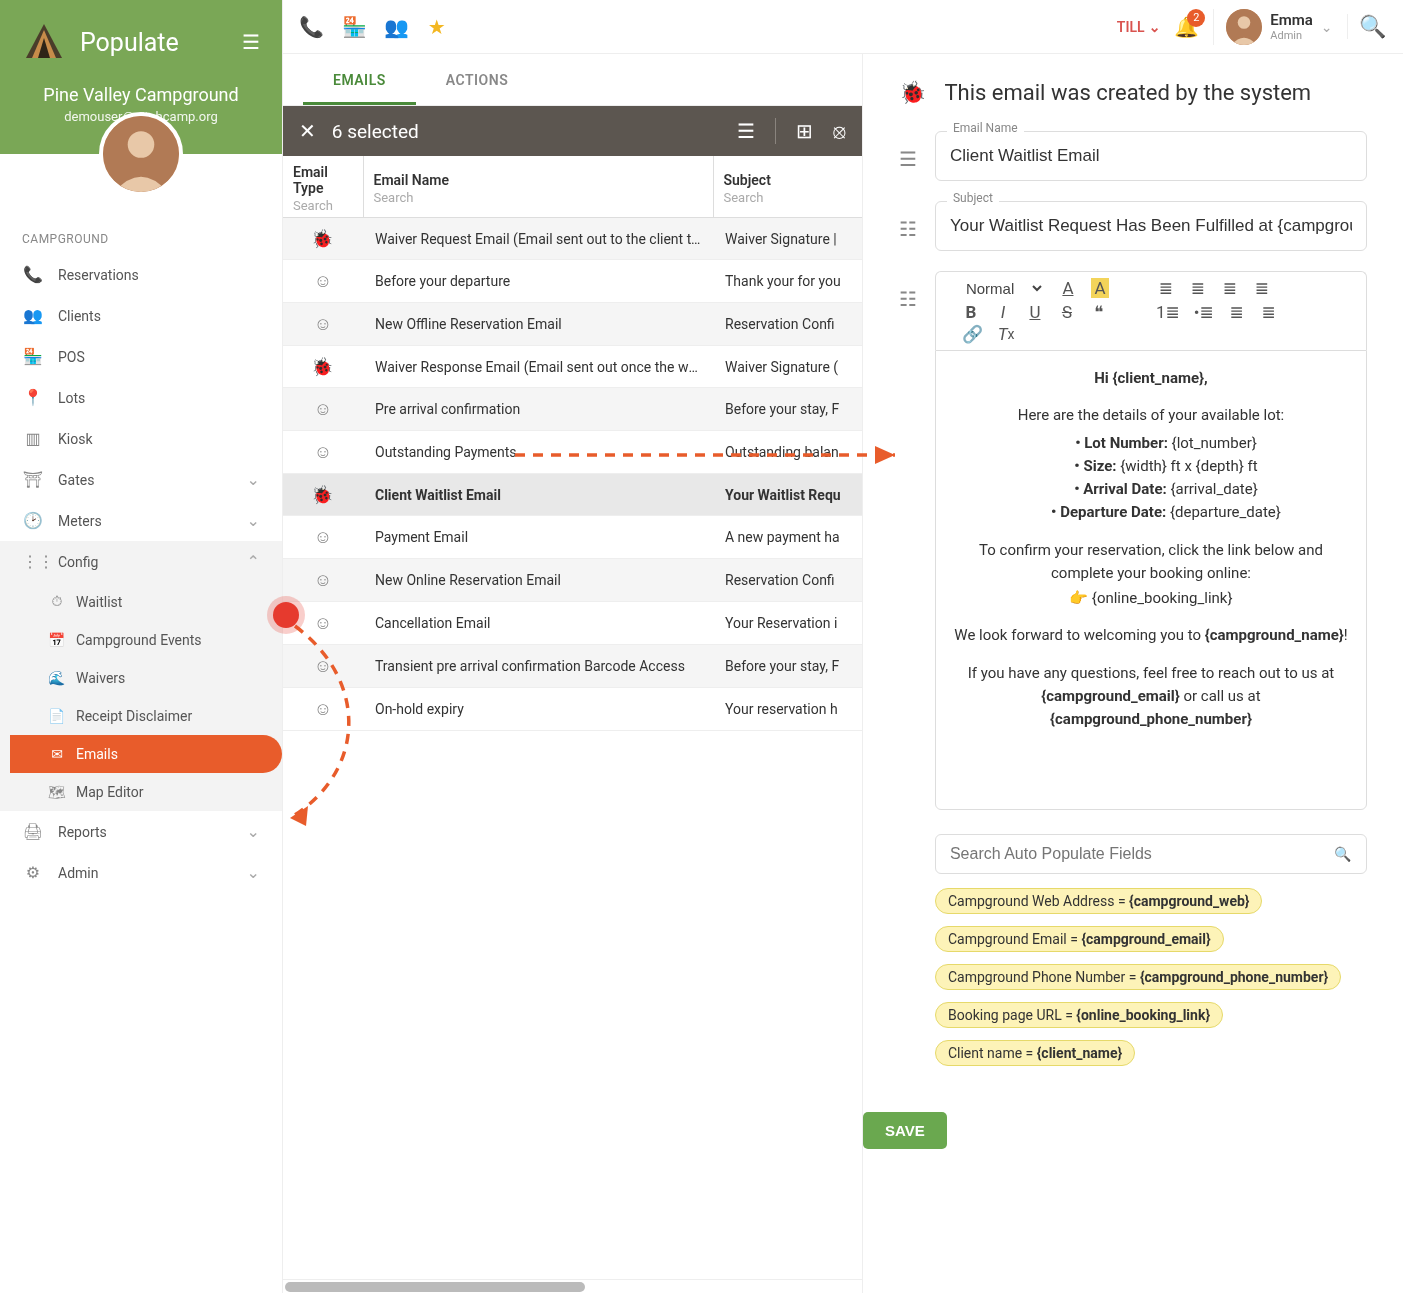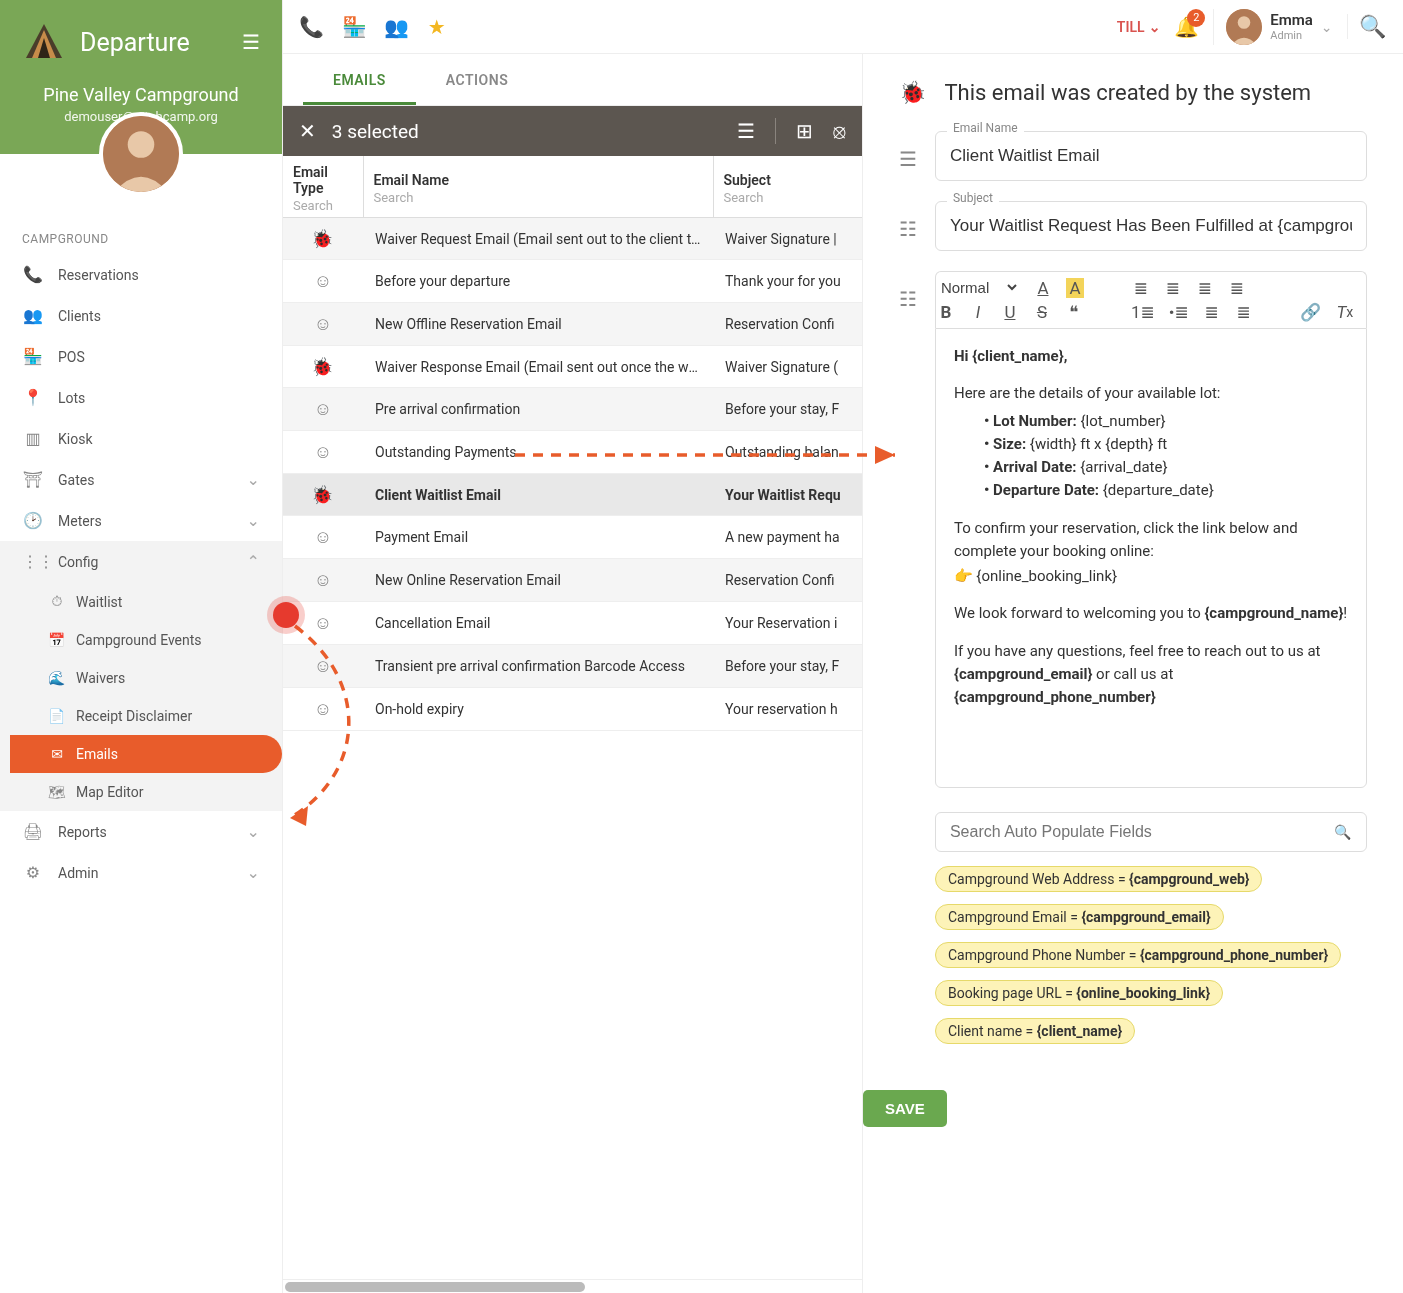--- a/index.html
+++ b/index.html
@@ -83,24 +83,24 @@
   .sys-row { display:flex; align-items:center; gap:18px; margin: 10px 0 26px; font-size: 22px; color:#333;}
   .sys-row .bug { color:#555; font-size: 22px;}
   
   .field-row { display:flex; align-items:flex-start; gap:18px; margin-bottom: 20px;}
   .field-row .f-icon { color:#888; font-size: 20px; margin-top: 16px;}
   .field-row .f-body { flex:1; }
   .floating { position: relative; }
   .floating label { position:absolute; top:-10px; left:12px; background:#fff; padding:0 6px; font-size:12px; color:#888;}
   .floating input { width:100%; border:1px solid #ddd; border-radius:6px; padding:14px 14px; font-size:17px; color:#333; outline:none;}
   
-  .editor-toolbar { border:1px solid #ddd; border-bottom:none; border-radius:6px 6px 0 0; padding:6px 1px; display:flex; flex-wrap:wrap; gap:2px 14px; align-items:flex-start; color:#555;}
+  .editor-toolbar { border:1px solid #ddd; border-bottom:none; border-radius:6px 6px 0 0; padding:6px 26px; display:flex; flex-wrap:wrap; gap:2px 14px; align-items:center; color:#555;}
   .editor-toolbar .sel { border:none; font-size:15px; color:#444; padding-right:14px; background:transparent;}
   .editor-toolbar .tb-ico { font-size:17px; cursor:pointer; display:inline-flex; align-items:center; justify-content:center; min-width:18px;}
-  .editor-body { border:1px solid #ddd; border-radius:0 0 6px 6px; padding:16px 18px 16px; font-size:15px; line-height:1.55; color:#333; min-height: 460px;}
+  .editor-body { border:1px solid #ddd; border-radius:0 0 6px 6px; padding:16px 18px 16px; font-size:15px; line-height:1.55; color:#333; min-height: 460px; text-align: center;}
   .editor-body p { margin-bottom: 14px;}
   .editor-body ul { list-style:none; padding-left: 30px;}
   .editor-body ul li::before { content:"• "; font-weight:700;}
   .editor-body b { font-weight:700;}
 
   .auto-field-search { display:flex; align-items:center; border:1px solid #ddd; border-radius:6px; padding:10px 14px; margin:24px 0 14px; color:#888;}
   .auto-field-search input { border:none; outline:none; flex:1; font-size:16px; color:#555;}
   .chips-wrap { display:flex; flex-wrap:wrap; gap:12px;}
   .chip { background:#fdf3b8; border:1px solid #e6d96a; border-radius:14px; padding:4px 12px; font-size:14px;}
   .chip b { font-weight:700;}
@@ -122,21 +122,21 @@
   <aside class="sidebar">
     <div class="brand-block">
       <div class="brand-row">
         <span class="logo">
           <svg viewBox="0 0 44 44">
               <polygon points="22,4 40,38 4,38" fill="#4a3d2a"></polygon>
               <polygon points="22,10 34,38 10,38" fill="#c78c4a"></polygon>
               <polygon points="22,18 28,38 16,38" fill="#2e2417"></polygon>
             </svg>
         </span>
-        <span class="name">Departure</span>
+        <span class="name">Populate</span>
         <span class="menu-icon">☰</span>
       </div>
       <div class="camp-name">Pine Valley Campground</div>
       <div class="camp-email">demouser@pitchcamp.org</div>
       <div class="avatar-wrap">
         <div class="avatar">
             <svg viewBox="0 0 40 40">
               <circle cx="20" cy="20" r="20" fill="#b17a55"></circle>
               <circle cx="20" cy="15" r="7" fill="#e8c8a8"></circle>
               <path d="M6 40 Q20 24 34 40" fill="#e8c8a8"></path>
@@ -255,21 +255,21 @@
 
     <div class="content-row">
 
       <section class="list-panel">
         <div class="tabs">
           <div class="tab active">EMAILS</div>
           <div class="tab">ACTIONS</div>
         </div>
         <div class="sel-bar">
           <span class="close-ico">✕</span>
-          <span class="sel-text">3 selected</span>
+          <span class="sel-text">6 selected</span>
           <span class="right-icons">
             <span>☰</span>
             <span class="divider"></span>
             <span>⊞</span>
             <span>⦻</span>
           </span>
         </div>
         <div class="table-wrap">
           <table class="email-table">
             <colgroup>

